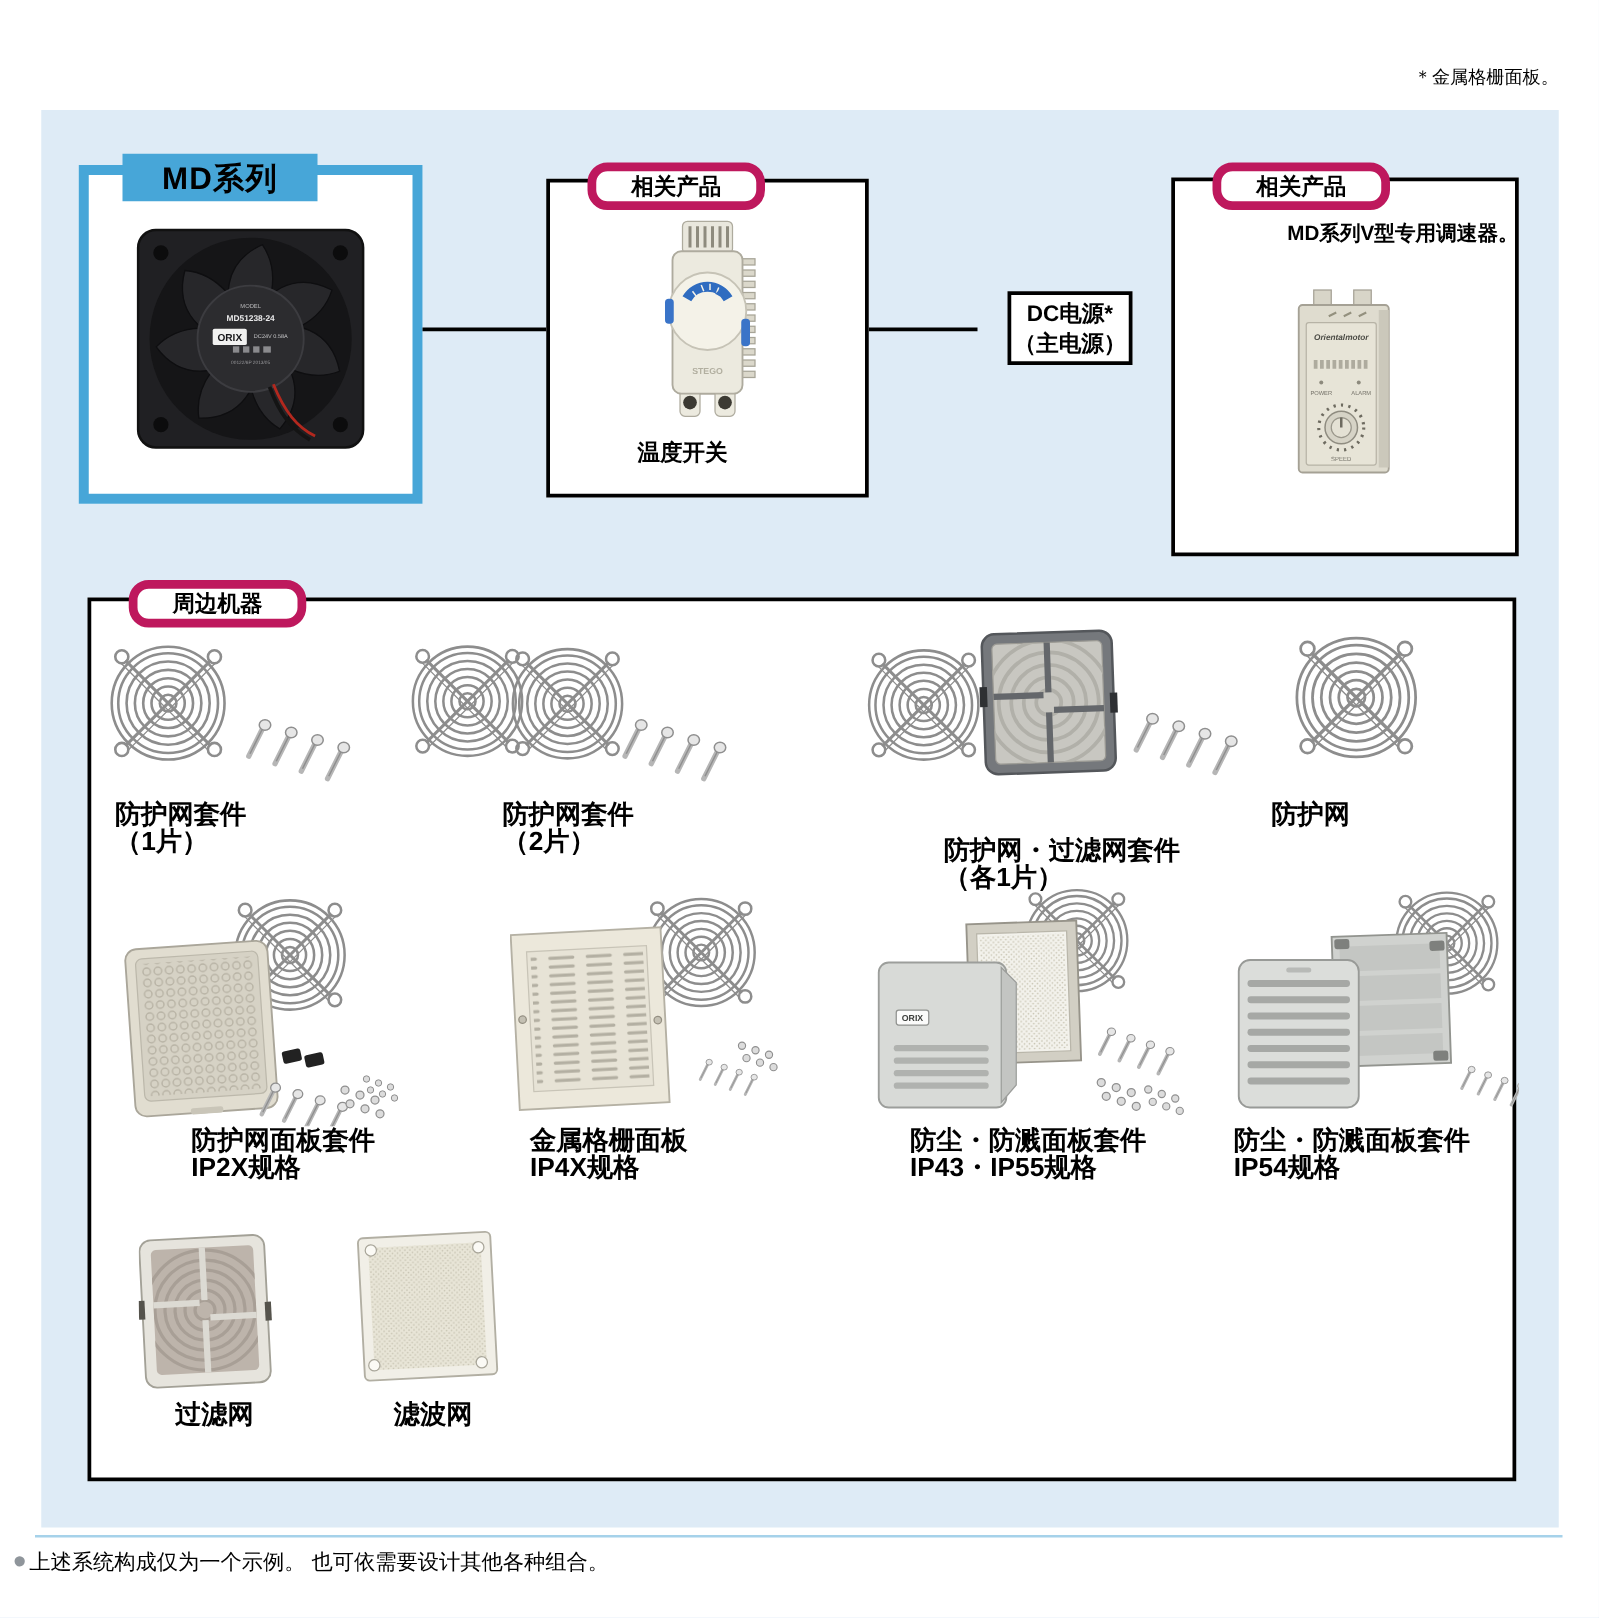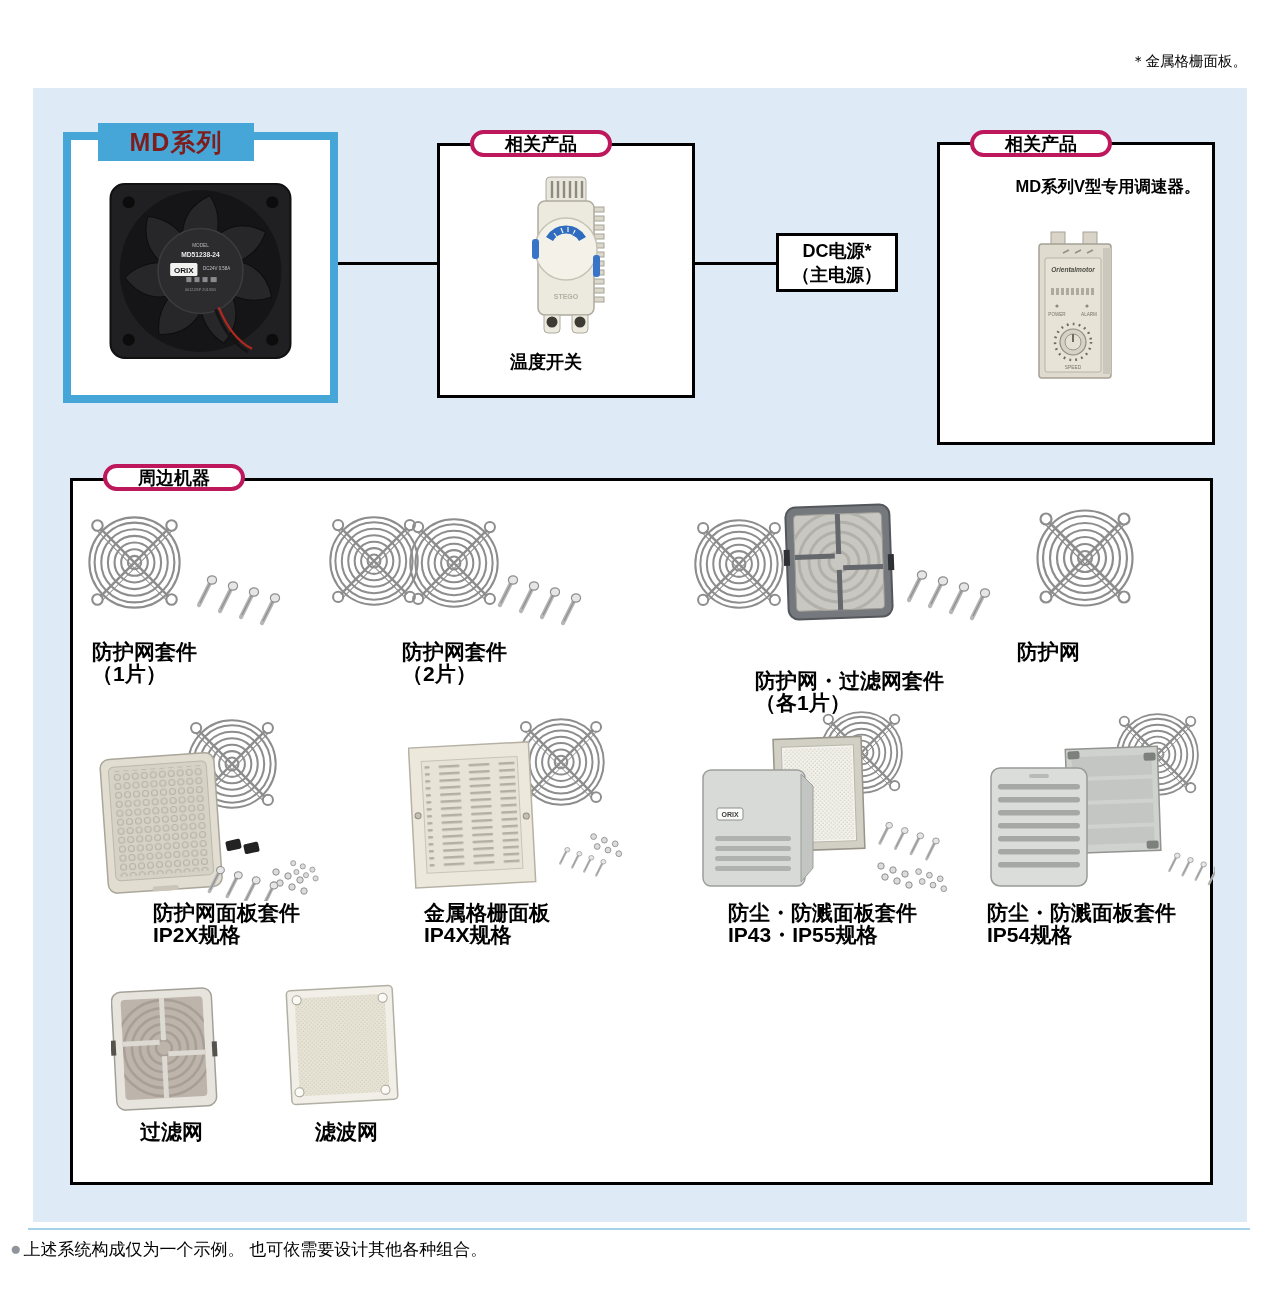--- a/index.html
+++ b/index.html
@@ -2,30 +2,30 @@
 <html><head>
 <meta charset="utf-8">
 <style>
   * { margin:0; padding:0; box-sizing:border-box; }
   body { background:#ffffff; font-family:"Liberation Sans", sans-serif; color:#000; }
   .page { position:relative; width:1279px; height:1294px; background:#fff; overflow:hidden; }
   .abs { position:absolute; }
   .heading { left:30px; top:28px; font-size:19px; font-weight:bold; }
   .note { right:32px; top:52px; font-size:14.5px; }
   .panel { left:33px; top:88px; width:1214px; height:1134px; background:#deebf6; }
-  .stadium { background:#fff; border:4px solid #be185d; border-radius:16px; height:27px;
+  .stadium { background:#fff; border:7px solid #be185d; border-radius:16px; height:38px;
              display:flex; align-items:center; justify-content:center;
              font-weight:bold; font-size:18px; z-index:3; }
   .sqbox { background:#fff; border:3px solid #000; }
   .mdbox { border:8px solid #47a6d8; background:#fff; }
-  .mdtab { background:#47a6d8; color:#7f1d1d; font-weight:bold; font-size:25px;
+  .mdtab { background:#47a6d8; color:#000000; font-weight:bold; font-size:25px;
            display:flex; align-items:center; justify-content:center; z-index:3; letter-spacing:1px; }
   .connector { background:#000; height:3px; }
   .caption { font-weight:bold; font-size:18px; text-align:center; }
-  .desc { font-weight:bold; font-size:16.5px; text-align:center;margin-left:32px; }
+  .desc { font-weight:bold; font-size:16.5px; text-align:right; }
   .dcbox { font-weight:bold; font-size:18px; line-height:24px; text-align:center; padding-top:3px; }
   .plabel { font-weight:bold; font-size:21px; line-height:22px; }
   .divider { background:#a6d2ea; height:2px; }
   .footer { display:flex; align-items:flex-start; font-size:17px; }
   .footer .bullet { color:#8f959b; font-size:19px; line-height:21px; margin-right:2px; }
   svg text { font-family:"Liberation Sans", sans-serif; }
 </style>
 </head>
 <body>
 
@@ -162,21 +162,21 @@
       <rect x="16" y="64" width="7" height="20" rx="3" fill="#3a74c8"></rect>
       <rect x="77" y="80" width="7" height="22" rx="3" fill="#3a74c8"></rect>
       <text x="50" y="124" font-size="7" font-weight="bold" text-anchor="middle" fill="#b2afa0">STEGO</text>
       <path d="M28 140 h16 v14 a4 4 0 0 1 -4 4 h-8 a4 4 0 0 1 -4 -4 Z" fill="#eceadf" stroke="#aeab9e"></path>
       <path d="M56 140 h16 v14 a4 4 0 0 1 -4 4 h-8 a4 4 0 0 1 -4 -4 Z" fill="#eceadf" stroke="#aeab9e"></path>
       <circle cx="36" cy="147" r="5.5" fill="#3c3a33"></circle>
       <circle cx="64" cy="147" r="5.5" fill="#3c3a33"></circle>
     </svg>
     <div class="abs caption" style="left:404px;top:262px;width:218px">温度开关</div>
 
-    <div class="abs sqbox dcbox" style="left:743px;top:145px;width:122px;height:59px">
+    <div class="abs sqbox dcbox" style="left:773px;top:145px;width:100px;height:59px">
       <div>DC电源*</div>
       <div>（主电源）</div>
     </div>
 
     <div class="abs sqbox" style="left:904px;top:54px;width:278px;height:303px"></div>
     <div class="abs stadium" style="left:937px;top:42px;width:142px">相关产品</div>
     <div class="abs desc" style="left:904px;top:88px;width:278px">MD系列V型专用调速器。</div>
     <svg class="abs" style="left:990px;top:142px;width:105px;height:158px" viewBox="0 0 105 158">
       <g fill="#d8d5c8" stroke="#a5a195">
         <rect x="28" y="2" width="14" height="16"></rect>

